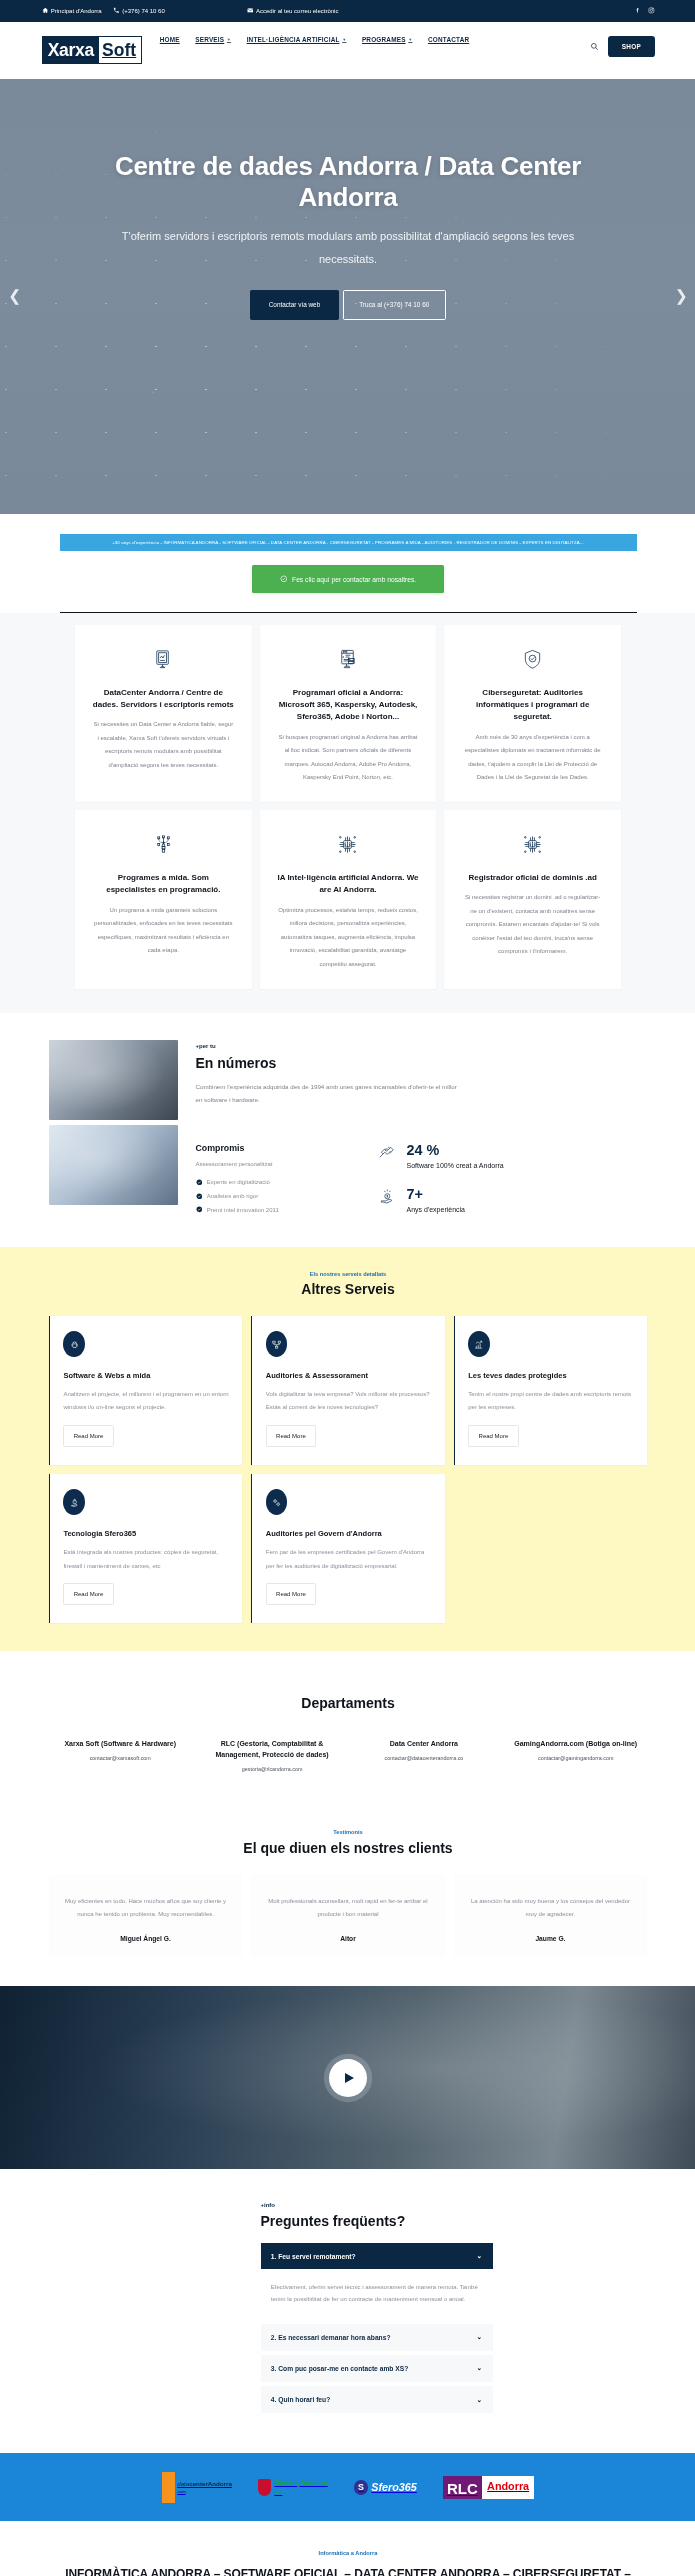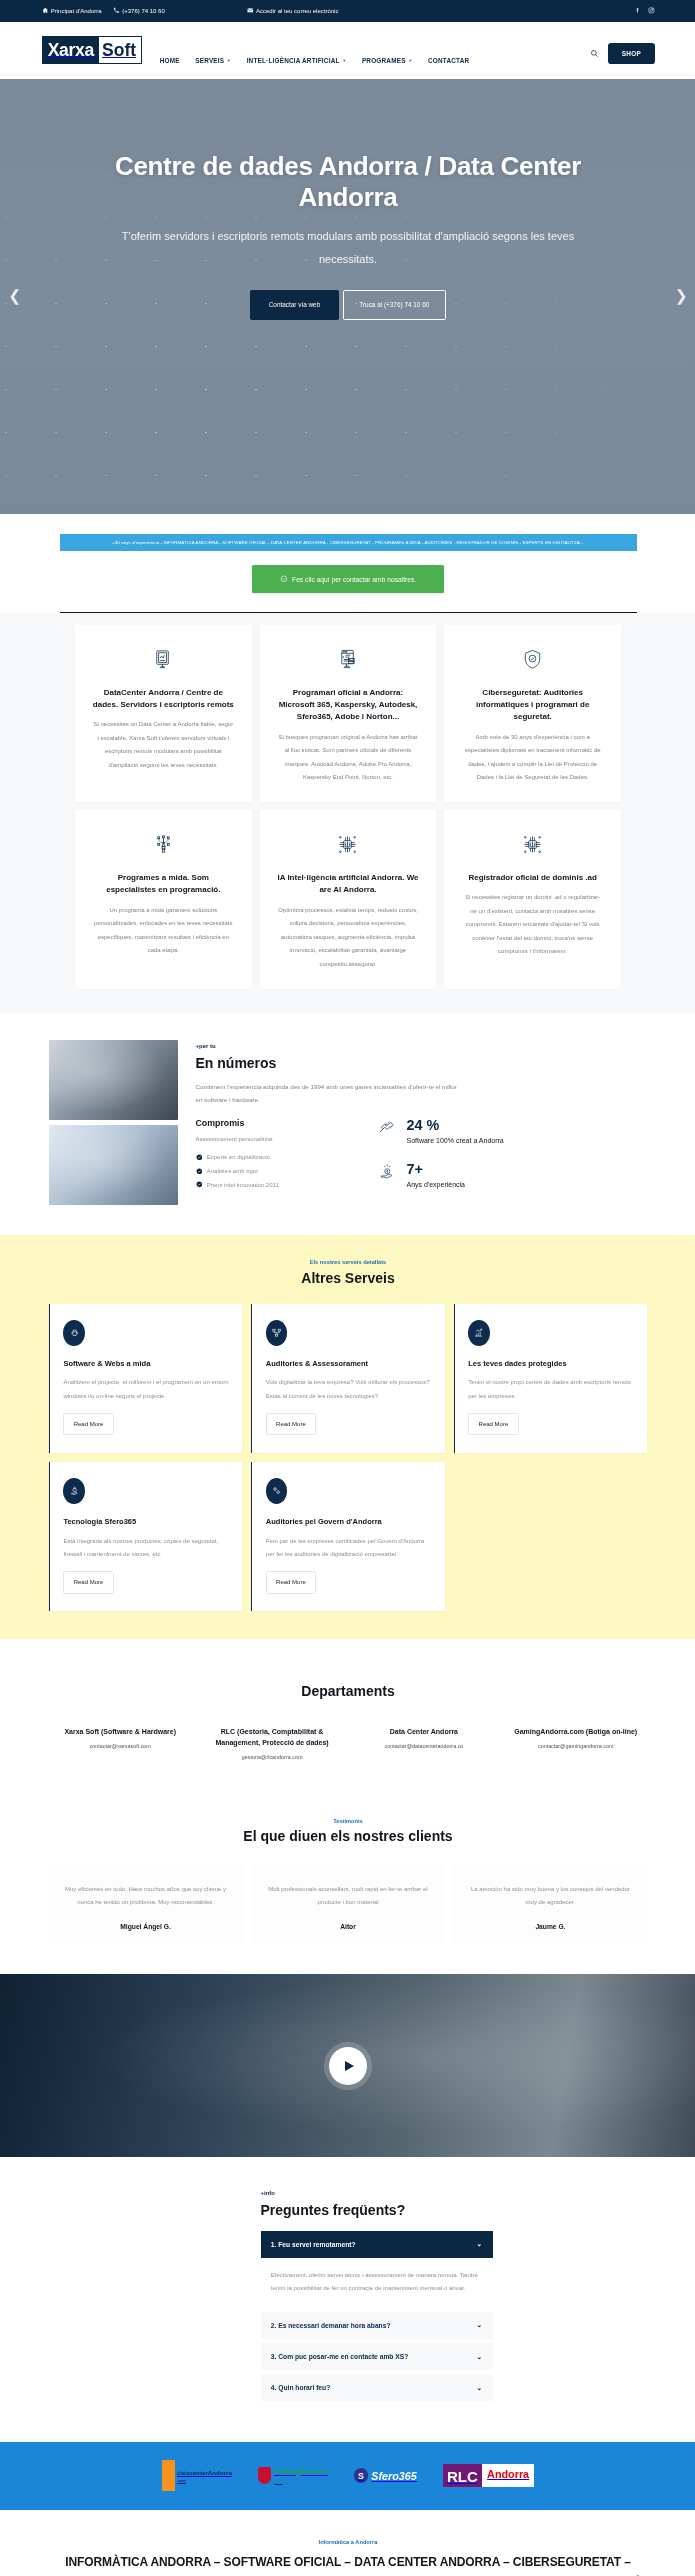--- a/index.html
+++ b/index.html
@@ -25,21 +25,21 @@
   }
   .topbar .inner { width: 613px; margin: 0 auto; display: flex; align-items: center; }
   .topbar .left { display: flex; align-items: center; gap: 11.3px; }
   .tb-item { display: flex; align-items: center; gap: 2.6px; color: #fff; text-decoration: none; }
   .topbar .center { margin-left: 82px; display: flex; align-items: center; gap: 2.6px; }
   .topbar .right { margin-left: auto; display: flex; align-items: center; gap: 7.2px; }
   .sico { width: 6.7px; height: 6.7px; display: inline-block; }
 
   
   .navbar { background: #fff; height: 57px; display: flex; align-items: center; }
-  .navbar .inner { width: 613px; margin: 0 auto; display: flex; align-items: flex-end; }
+  .navbar .inner { width: 613px; margin: 0 auto; display: flex; align-items: flex-start; text-decoration: underline; }
   .logo { display: flex; align-items: stretch; height: 28px; border: 1px solid #0a2744; }
   .logo .l1 { background: #0a2744; color: #fff; font-weight: 700; font-size: 17.5px; padding: 2.1px 4.1px 2.1px 5.2px; letter-spacing: -0.3px; line-height: 23px; }
   .logo .l2 { background: #ffffff; color: #0a2744; font-weight: 700; font-size: 17.5px; padding: 2.1px 5.2px 2.1px 3.1px; line-height: 23px; border-left: 1.5px solid #0a2744;}
   .menu { display: flex; align-items: center; gap: 15.5px; margin-left: 17.5px; }
   .menu a {
     color: #0a2744; text-decoration: none; font-size: 6.4px;
     font-weight: 700; letter-spacing: 0.2px; display: flex; align-items: center; gap: 2.6px;
   }
   .caret { font-size: 4.1px; opacity: .75; }
   .nav-right { margin-left: auto; display: flex; align-items: center; gap: 9.3px; }
@@ -126,21 +126,21 @@
   .num-photos { width: 129px; flex: none; display: flex; flex-direction: column; gap: 5.2px; }
   .ph { height: 80px; border-radius: 1px; position: relative; overflow: hidden; }
   .ph1 { background: linear-gradient(135deg,#cdd4dc 0%, #8e9aa8 40%, #3b4450 100%); }
   .ph2 { background: linear-gradient(135deg,#dfe9f2 0%, #aebfd2 45%, #5d7085 100%); }
   .ph::after{content:"";position:absolute;inset:0;background:
      radial-gradient(ellipse at 35% 40%, rgba(255,255,255,.30), transparent 60%);}
   .num-body { flex: 1; padding-top: 3.1px; }
   .eyebrow { font-size: 6px; font-weight: 700; color: #0a2744; }
   .num-body h2 { font-size: 14px; margin-top: 6.2px; color: #10151c; }
   .num-body .lead { font-size: 6.2px; line-height: 2.05; color: #7d838c; margin-top: 10.3px; max-width: 268px; }
-  .num-cols { display: flex; margin-top: 11px; gap: 5.2px; }
+  .num-cols { display: flex; margin-top: 36px; gap: 5.2px; }
   .commit { width: 170px; }
   .commit h4 { font-size: 8.8px; color: #10151c; }
   .commit .plain { font-size: 6px; color: #8a9099; margin-top: 8.2px; }
   .commit ul { list-style: none; margin-top: 8.2px; }
   .commit li { display: flex; align-items: center; gap: 4.6px; font-size: 6px; color: #8a9099; padding: 3.6px 0; }
   .tick { width: 6.7px; height: 6.7px; flex: none; }
   .stats { flex: 1; display: flex; flex-direction: column; gap: 15.5px; padding-left: 6.2px;}
   .stat { display: flex; gap: 8px; align-items: flex-start; }
   .stat .sfig { width: 21.6px; flex: none; color: #0a2744; }
   .stat .snum { font-size: 14.4px; font-weight: 700; color: #0a2744; line-height: 1; }

